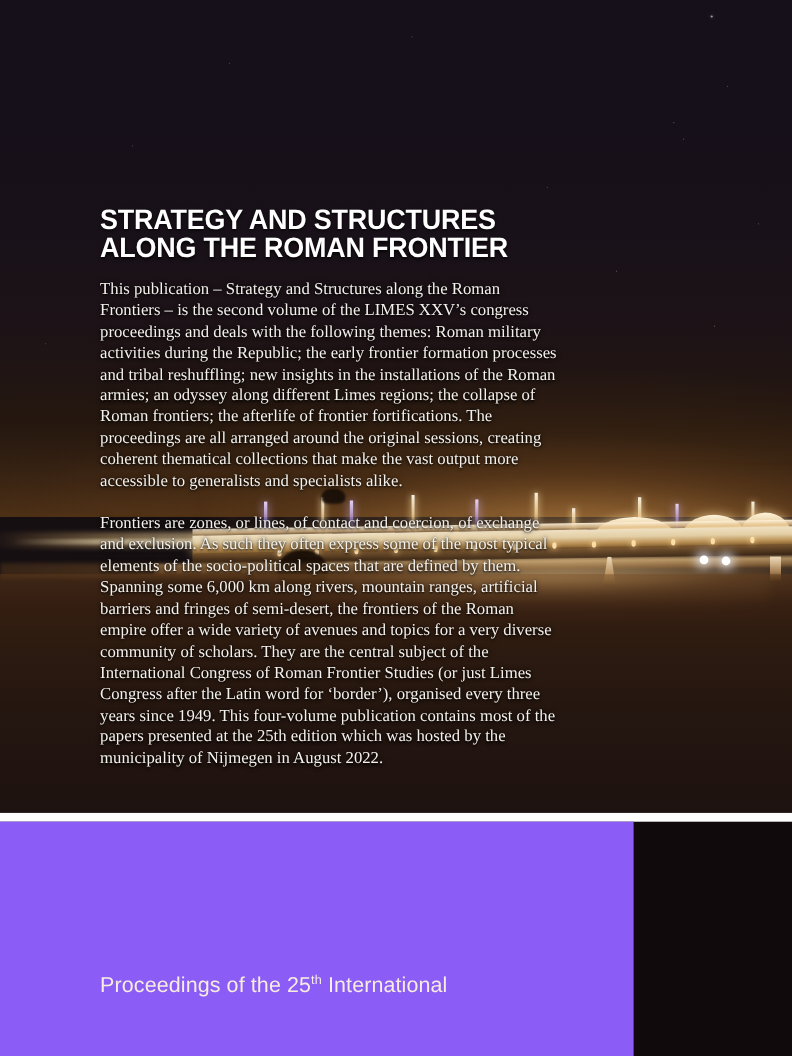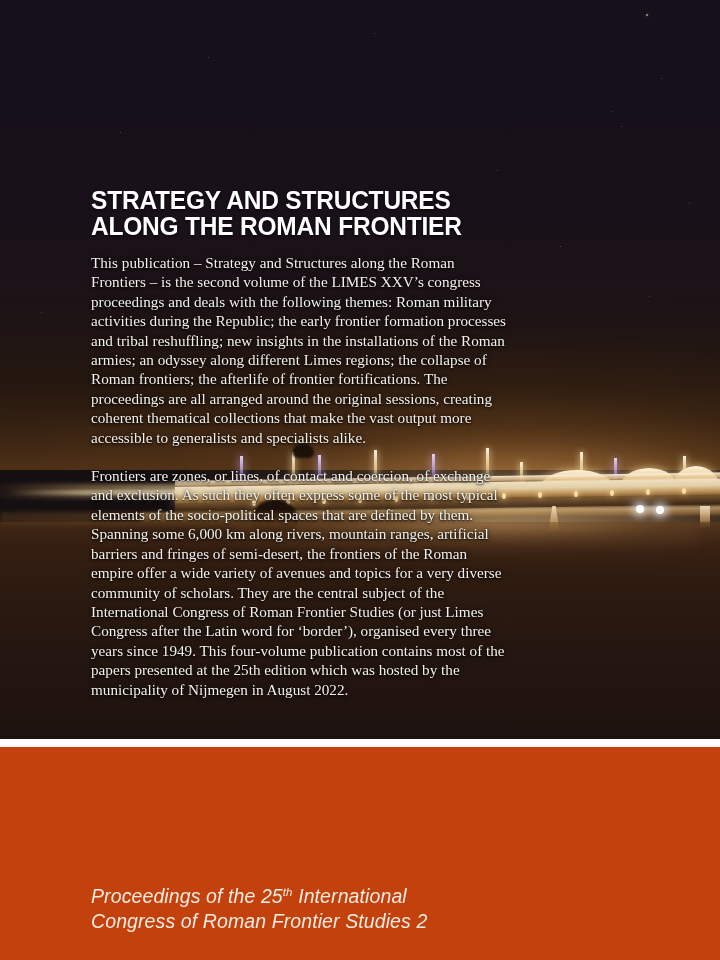--- a/index.html
+++ b/index.html
@@ -224,23 +224,22 @@
   
   .divider {
     position: absolute;
     left: 0; top: 739px;
     width: 720px; height: 8px;
     background: #ffffff;
   }
   .band {
     position: absolute;
     left: 0; top: 747px;
-    width: 720px; height: 213px;
-    background: #c2410c;
-    font-style: italic;
+    width: 576px; height: 213px;
+    background: #8b5cf6;
   }
 
   .series-line {
     position: absolute;
     left: 91px;
     top: 137px;
     width: 400px;
     font-family: "Liberation Sans", sans-serif;
     font-size: 19.5px;
     line-height: 24.5px;
@@ -339,17 +338,16 @@
       <p class="para">Frontiers are zones, or lines, of contact and coercion, of exchange and exclusion. As such they often express some of the most typical elements of the socio-political spaces that are defined by them. Spanning some 6,000 km along rivers, mountain ranges, artificial barriers and fringes of semi-desert, the frontiers of the Roman empire offer a wide variety of avenues and topics for a very diverse community of scholars. They are the central subject of the International Congress of Roman Frontier Studies (or just Limes Congress after the Latin word for ‘border’), organised every three years since 1949. This four-volume publication contains most of the papers presented at the 25th edition which was hosted by the municipality of Nijmegen in August 2022.</p>
     </div>
   </div>
 
   <div class="divider"></div>
 
   <div class="band">
 
     <div class="series-line">
       <span>Proceedings of the 25</span><sup>th</sup><span> International</span>
-      <span class="l2">Congress of Roman Frontier Studies 2</span>
     </div>
 
   </div>
 </div>
 
 </body></html>

